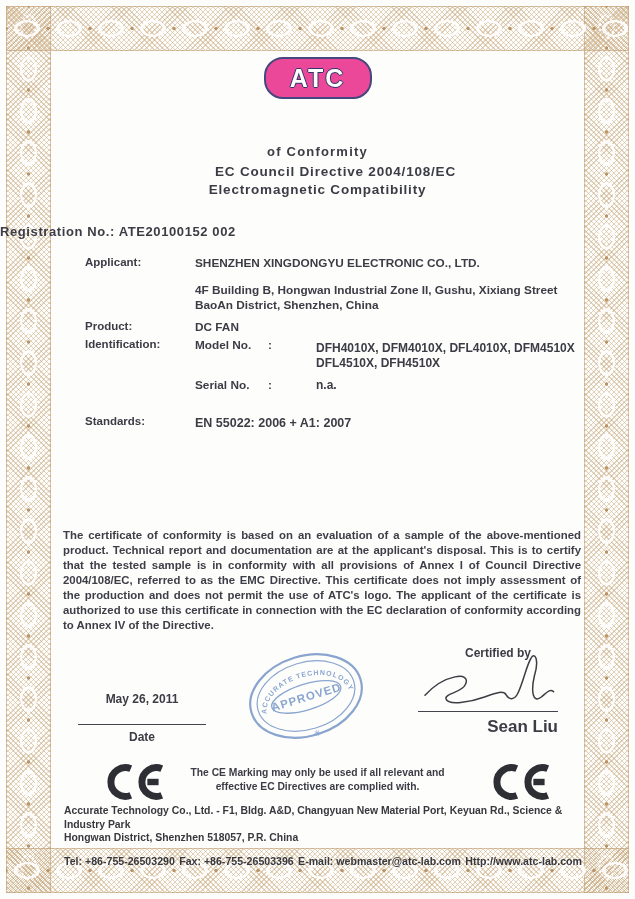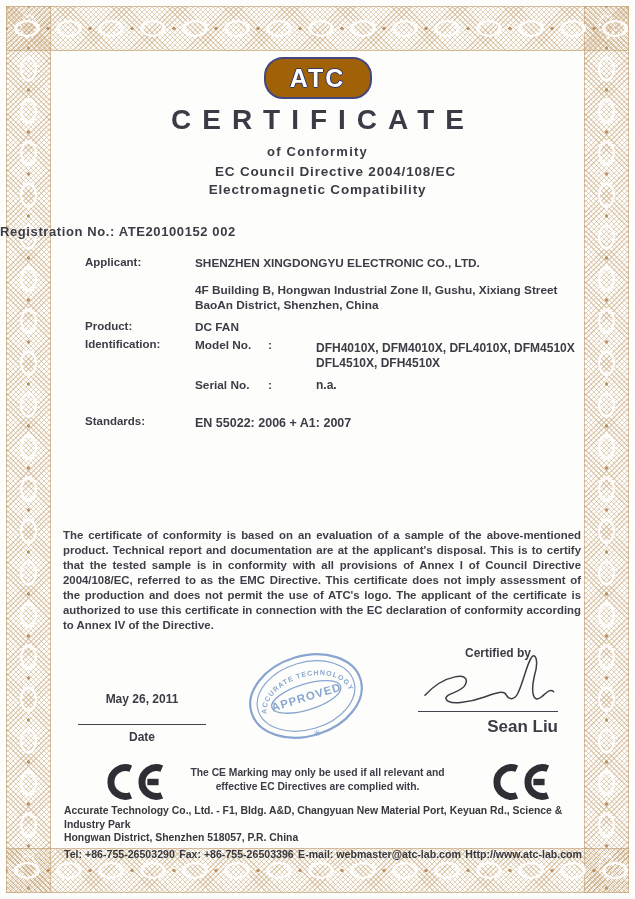--- a/index.html
+++ b/index.html
@@ -42,21 +42,21 @@
     background-repeat:repeat-y, repeat-y, repeat, repeat;
     background-position:0 0, 0 21px, 0 0, 0 0;
   }
   .gb-left{left:6px;}
   .gb-right{right:6px;}
 
   
   .logo{
     position:absolute;top:57px;left:50%;transform:translateX(-50%);
     width:104px;height:38px;border-radius:19px;
-    background:#a16207;border:2px solid #45477f;
+    background:#ec4899;border:2px solid #45477f;
     display:flex;align-items:center;justify-content:center;
     color:#fff;font-weight:bold;font-size:25px;letter-spacing:2px;
     text-shadow:-1px 0 #33356b, 1px 0 #33356b, 0 -1px #33356b, 0 1px #33356b;
   }
   .title{
     position:absolute;top:104px;left:0;right:0;text-align:center;
     font-size:28px;font-weight:bold;letter-spacing:11px;text-indent:11px;
     color:#3b3b46;
   }
   .subtitle{
@@ -95,36 +95,35 @@
   
   .ce-left{position:absolute;left:103px;top:760px;}
   .ce-right{position:absolute;left:489px;top:760px;}
   .cenote{
     position:absolute;top:766px;left:50%;transform:translateX(-50%);
     width:330px;text-align:center;font-size:10.3px;font-weight:bold;line-height:14px;
   }
 
   
   .footer{position:absolute;left:64px;top:804px;width:518px;font-size:10.4px;font-weight:bold;line-height:13.5px;color:#38383f;}
-  .contacts{display:flex;justify-content:space-between;margin-top:3px;font-size:10.6px;}
+  .contacts{display:flex;justify-content:space-between;margin-top:10px;font-size:10.6px;}
 </style>
 </head>
 <body>
 
 <div class="paper">
 
   <div class="gband gb-v gb-left"></div>
   <div class="gband gb-v gb-right"></div>
   <div class="gband gb-h gb-top"></div>
   <div class="gband gb-h gb-bottom"></div>
 
   <div class="logo">
     <span>ATC</span>
   </div>
-  <div class="title">CERTIFICATE</div>
   <div class="subtitle">of Conformity</div>
   <div class="directive1">EC Council Directive 2004/108/EC</div>
   <div class="directive2">Electromagnetic Compatibility</div>
   <div class="registration">Registration No.: ATE20100152 002</div>
 
   <div class="lbl" style="top:256px">Applicant:</div>
   <div class="val" style="top:256px">SHENZHEN XINGDONGYU ELECTRONIC CO., LTD.</div>
   <div class="val" style="top:283px">4F Building B, Hongwan Industrial Zone II, Gushu, Xixiang Street</div>
   <div class="val" style="top:298px">BaoAn District, Shenzhen, China</div>
 

